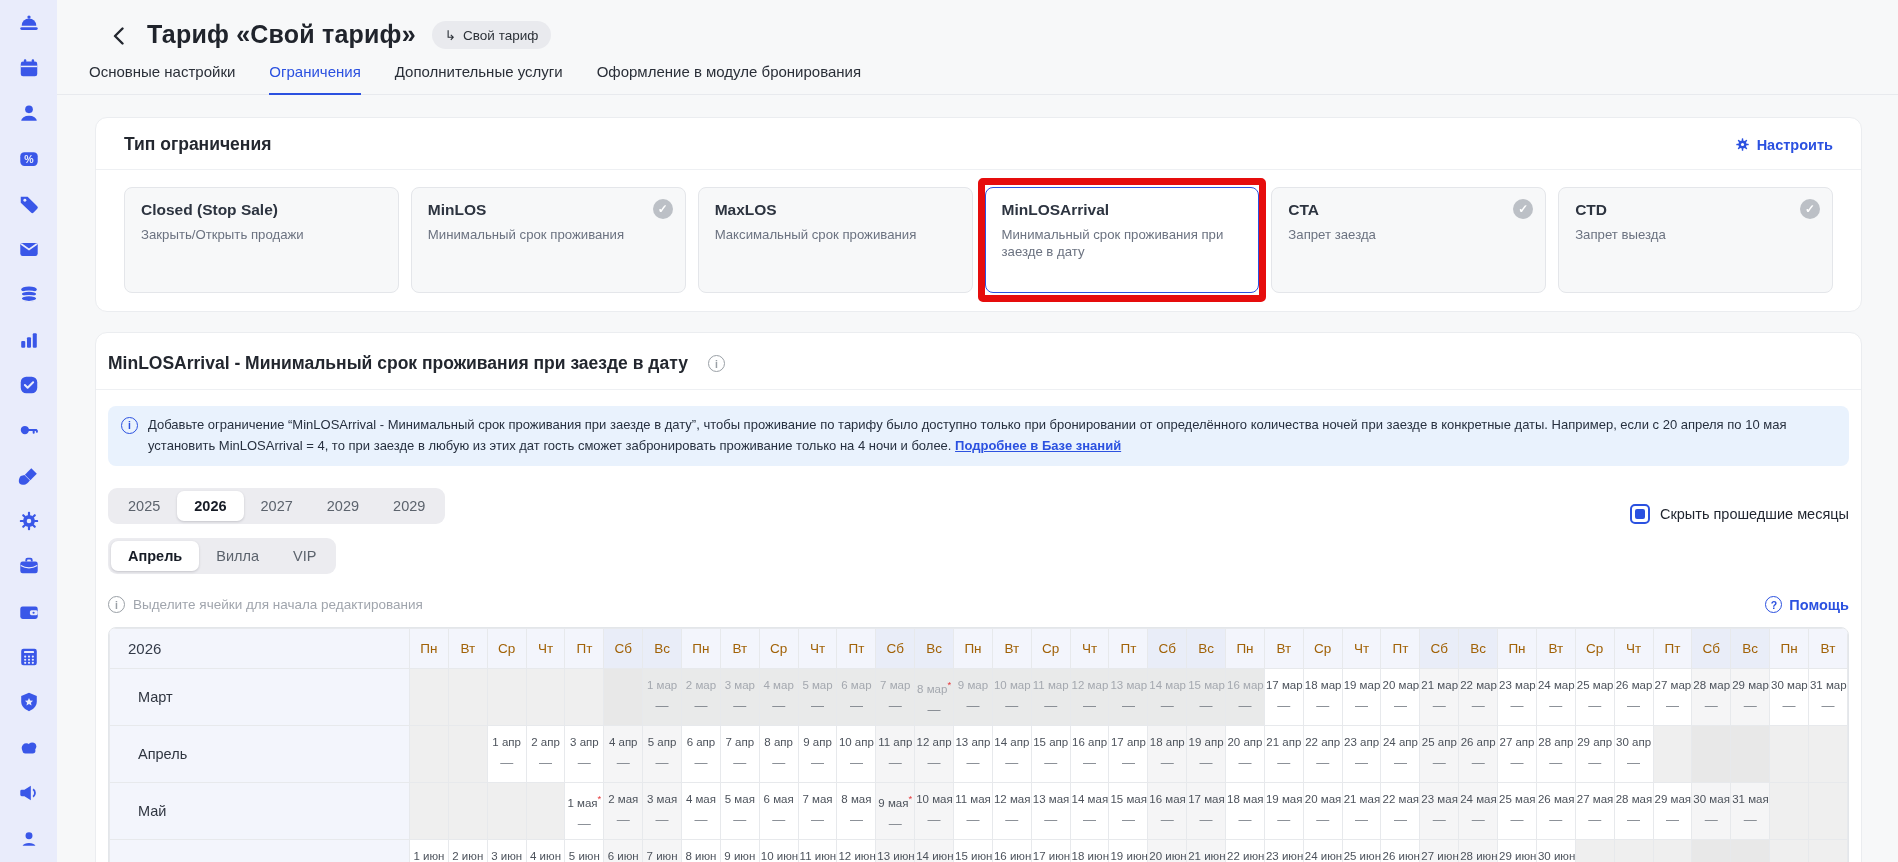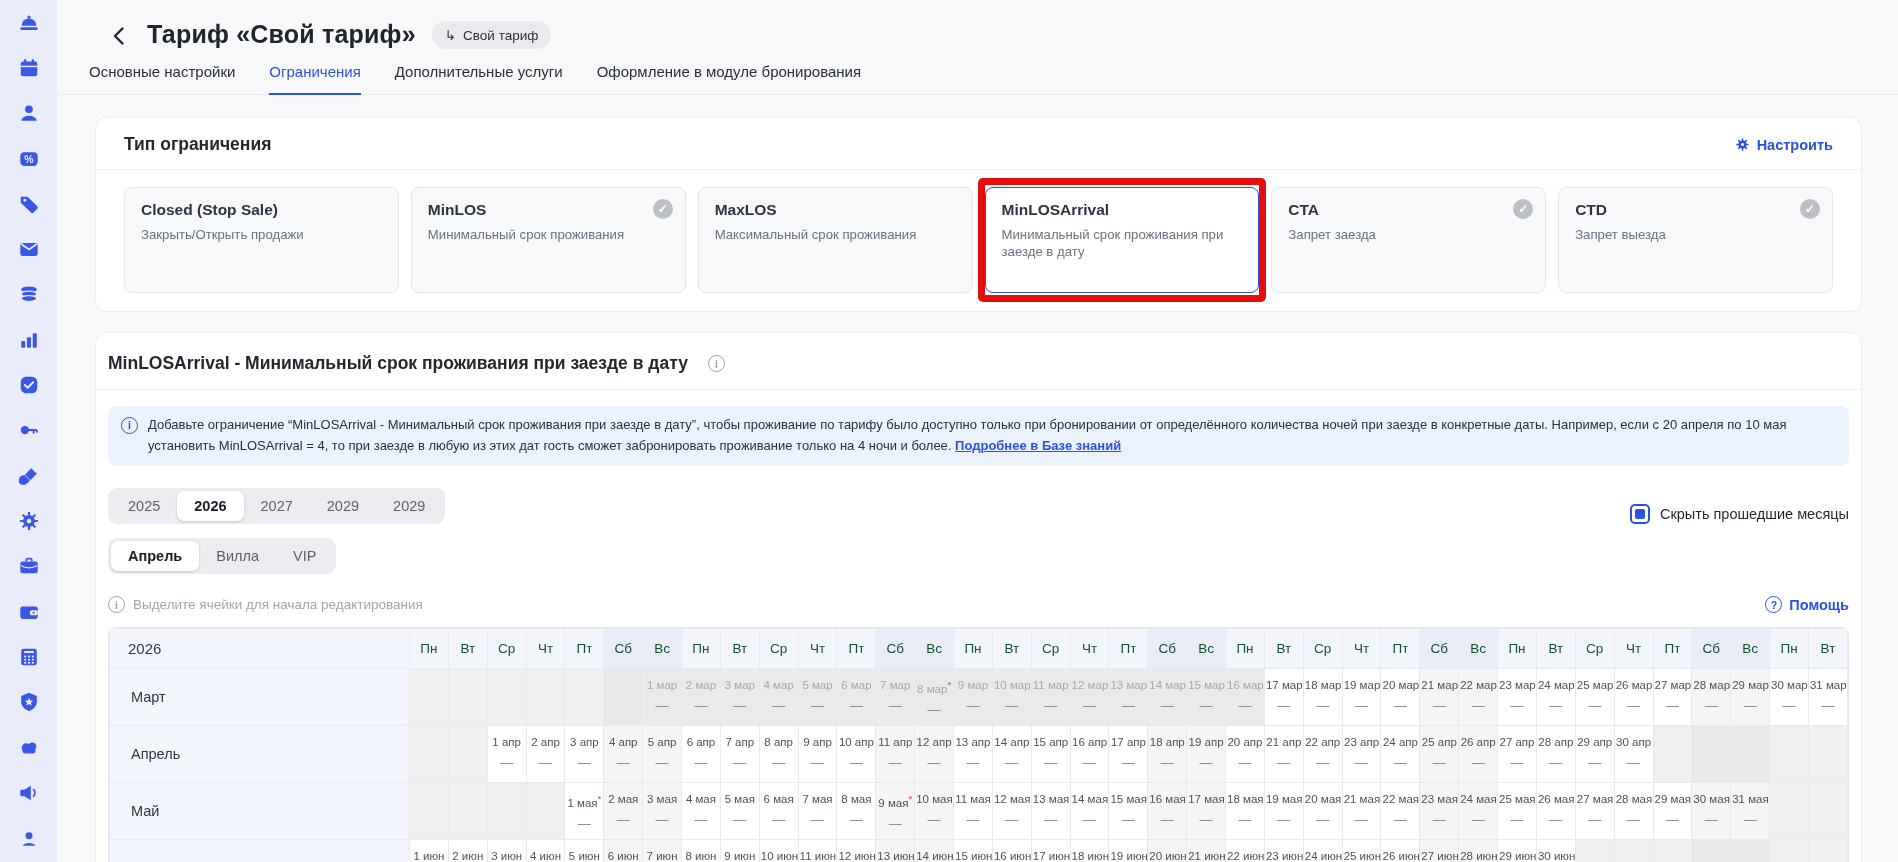--- a/index.html
+++ b/index.html
@@ -63,24 +63,24 @@
   .rooms-row { margin-top:14px; }
   .hint-row { margin-top:22px; display:flex; justify-content:space-between; align-items:center; }
   .hint { display:flex; align-items:center; gap:8px; color:#a0a5ad; font-size:13.5px; }
   .help { display:flex; align-items:center; gap:7px; color:var(--accent); font-size:14.5px; font-weight:600; cursor:pointer; }
   .help .info-i { color:var(--accent); font-weight:700; }
 
   
   .table-wrap { margin-top:14px; border:1px solid #e3e6ea; border-radius:8px; overflow:hidden; background:#fff; }
   table.cal { border-collapse:collapse; width:100%; table-layout:fixed; }
   .cal th, .cal td { border:1px solid #e7e9ec; }
-  .cal thead th { height:40px; background:#f3f5fc; font-size:13.5px; font-weight:500; color:#14532d; }
+  .cal thead th { height:40px; background:#f3f5fc; font-size:13.5px; font-weight:500; color:#a16207; }
   .cal thead th.wknd { background:#e9edf8; }
   .cal th.c-year { text-align:left; padding-left:18px; font-size:15px; color:#343b49; }
-  .cal tbody th.c-month { background:#f3f5fc; text-align:left; padding-left:21px; font-weight:400; font-size:14.5px; color:#2f3540; }
+  .cal tbody th.c-month { background:#f3f5fc; text-align:left; padding-left:28px; font-weight:400; font-size:14.5px; color:#2f3540; }
   .cal tbody tr { height:57px; }
   .cal td { text-align:center; vertical-align:top; }
   .cal td.c-empty { background:#efefef; }
   .cal td.c-empty.wknd { background:#e8e8e8; }
   .cal td.c-date { background:#fff; cursor:pointer; }
   .cal td.c-date.wknd { background:#f5f5f6; }
   .cal td.c-date.past { background:#e9eaea; }
   .cal .dl { font-size:11.5px; color:#4c525b; margin-top:9px; white-space:nowrap; }
   .cal .past .dl { color:#a4a8af; }
   .cal .dl sup { color:#e5383b; font-size:9.5px; }

